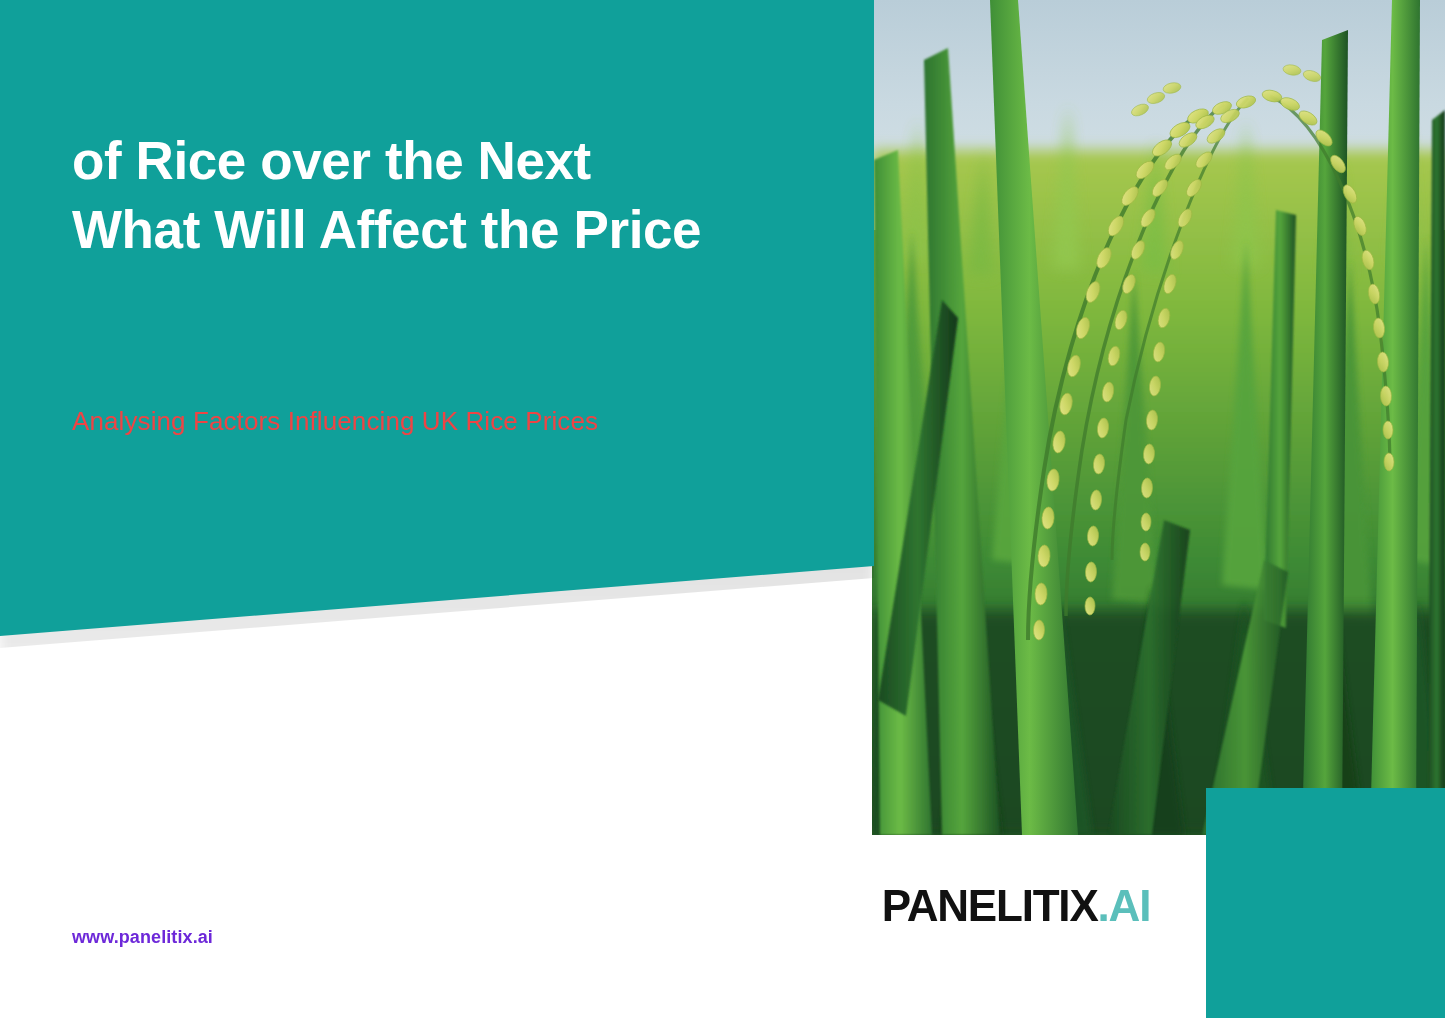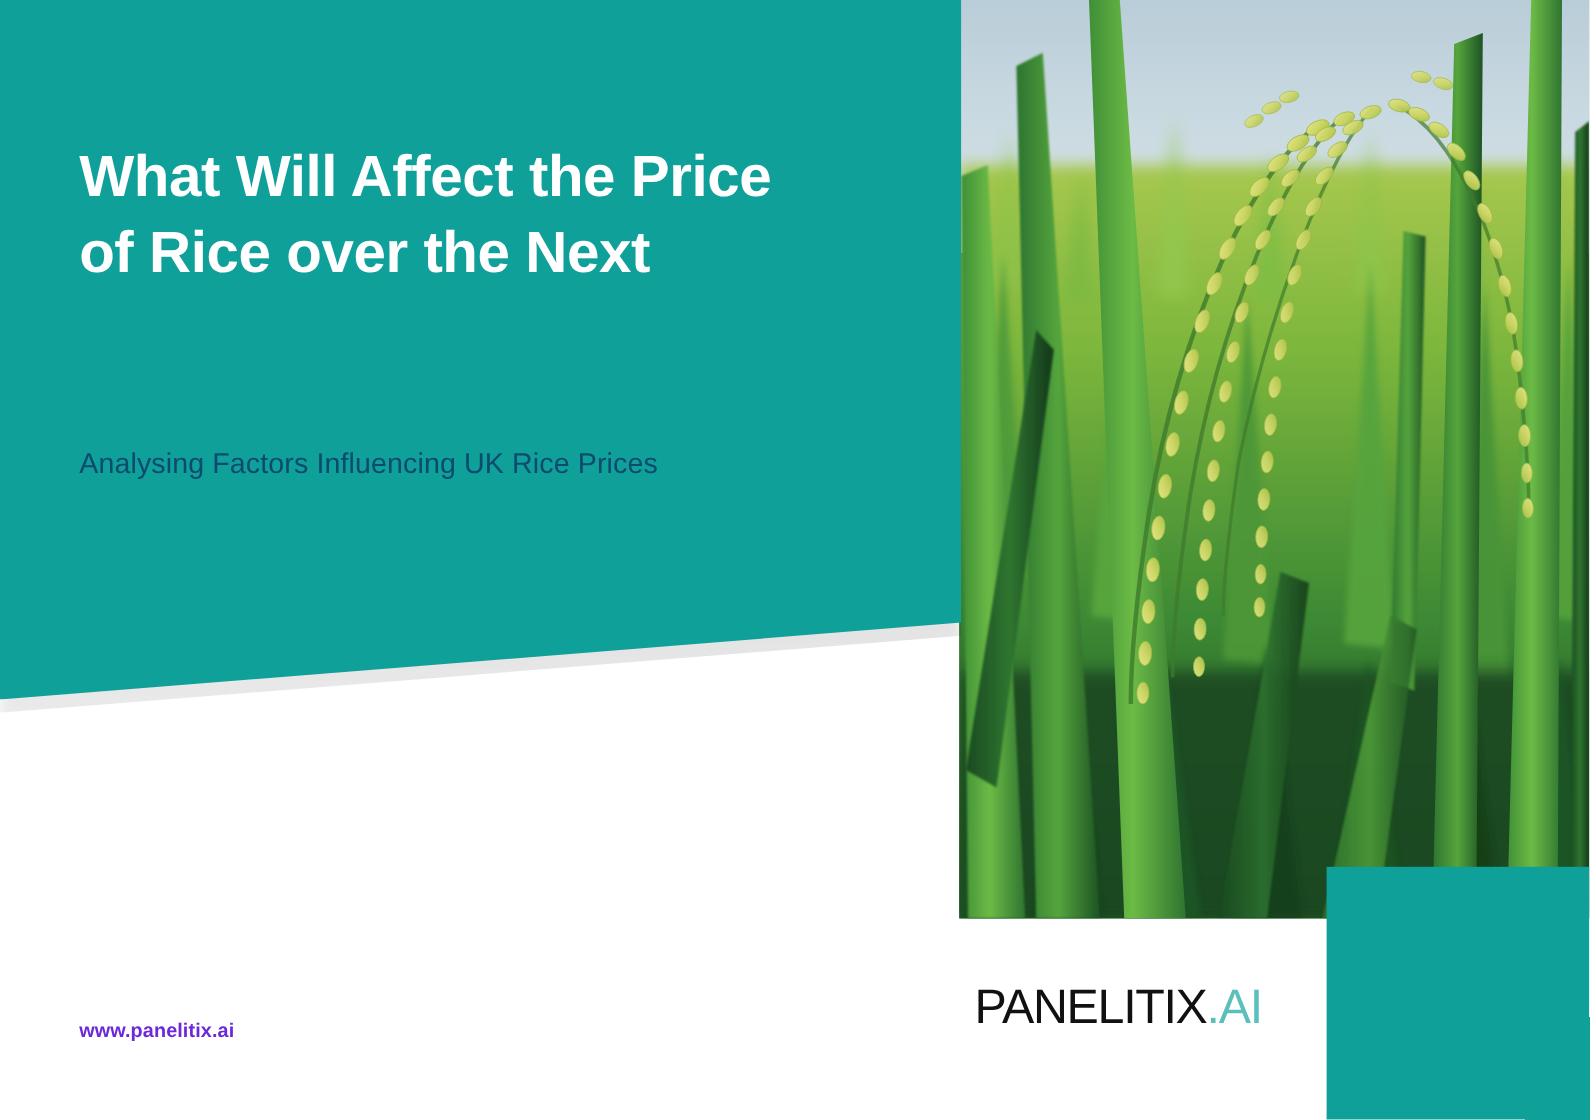--- a/index.html
+++ b/index.html
@@ -70,21 +70,21 @@
     font-weight: 700;
     letter-spacing: -0.4px;
   }
   .title .tline { display: block; white-space: nowrap; }
 
   .subtitle {
     position: absolute;
     left: 72px;
     top: 404px;
     margin: 0;
-    color: #0c4a6e;
+    color: #ef4444;
     font-size: 26px;
     line-height: 34px;
     font-weight: 300;
     letter-spacing: 0.1px;
     white-space: nowrap;
   }
 
   
   .website {
     position: absolute;
@@ -118,23 +118,23 @@
   }
   .brought-by {
     margin: 0 0 2px 0;
     color: #16a9a2;
     font-size: 19px;
     font-weight: 700;
     letter-spacing: -0.1px;
     line-height: 22px;
   }
   .logo-line {
-    margin: 15px;
+    margin: 5px;
     font-size: 44px;
-    font-weight: 400;
+    font-weight: 700;
     line-height: 50px;
     letter-spacing: -1.2px;
     white-space: nowrap;
   }
   .logo-dark { color: #111111; }
   .logo-teal { color: #5bbfbb; }
 </style>
 </head>
 <body>
 
@@ -324,22 +324,22 @@
       <path d="M236 835 L292 520 L318 530 L280 835 Z" fill="url(#bladeDark)" opacity="0.85" filter="url(#tinyBlur)"></path>
       <path d="M330 835 L392 560 L416 572 L380 835 Z" fill="url(#bladeB)" opacity="0.8" filter="url(#tinyBlur)"></path>
     </svg>
   </div>
 
   <div class="teal-panel-shadow"></div>
   <div class="teal-panel"></div>
 
   <div class="title-block">
     <h1 class="title">
+      <span class="tline">of Rice over the Next</span>
       <span class="tline">What Will Affect the Price</span>
-      <span class="tline">of Rice over the Next</span>
     </h1>
   </div>
 
   <p class="subtitle">Analysing Factors Influencing UK Rice Prices</p>
 
   <p class="website">www.panelitix.ai</p>
 
   <div class="teal-square"></div>
 
   <div class="branding">

